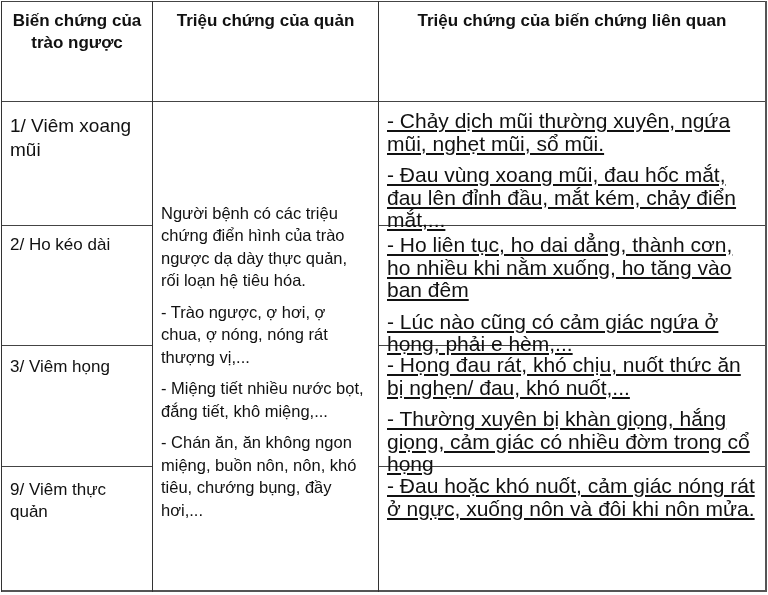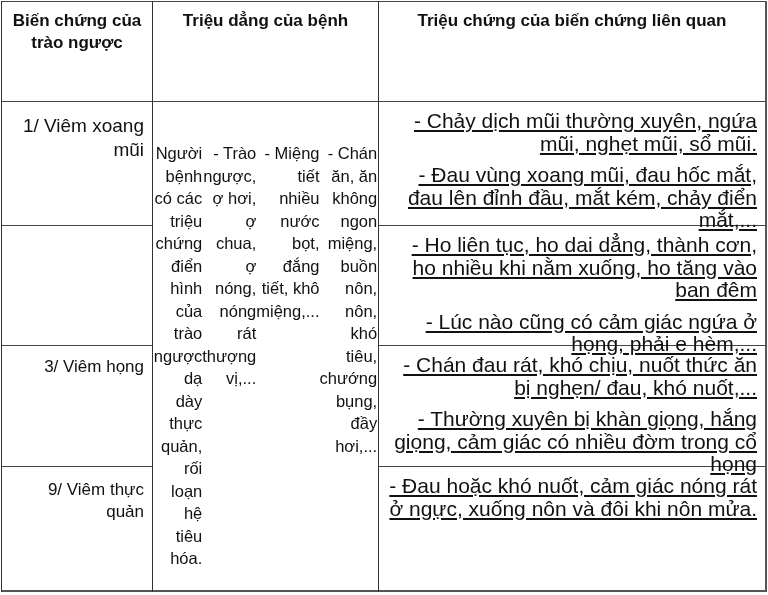--- a/index.html
+++ b/index.html
@@ -1,26 +1,26 @@
 <!DOCTYPE html>
 <html><head>
   <meta charset="utf-8">
   <style>
     html, body { margin: 0; padding: 0; background: #ffffff; }
     body { width: 768px; height: 595px; overflow: hidden; position: relative;
            font-family: "Liberation Sans", sans-serif; color: #111111; }
     .tbl { position: absolute; left: 1px; top: 1px; width: 765px; height: 590px; }
     .line-h { position: absolute; height: 1px; background: #444444; }
     .line-v { position: absolute; width: 1px; background: #333333; }
-    .cell { position: absolute; box-sizing: border-box; text-align: right; }
+    .cell { position: absolute; box-sizing: border-box; }
     .hdr { font-weight: bold; font-size: 17px; line-height: 22px; text-align: center; }
     .c1 { font-size: 17px; line-height: 22px; padding: 8px 8px 0 8px; }
     .c1.big { font-size: 19px; line-height: 24px; padding-top: 12px; }
     .c2 { font-size: 16.5px; line-height: 22.5px; padding: 0 8px 0 8px;
-          display: flex; flex-direction: row; justify-content: center; }
+          display: flex; flex-direction: column; justify-content: center; }
     .c3 { font-size: 21px; line-height: 22.5px; padding: 8px 8px 0 8px; text-decoration: underline; }
     p { margin: 0 0 9px 0; }
   </style>
 </head>
 <body>
 
 <div class="tbl">
 
   <div class="line-h" style="left:0;top:0;width:765px;"></div>
   <div class="line-h" style="left:0;top:100px;width:765px;"></div>
@@ -31,42 +31,43 @@
   <div class="line-h" style="left:0;top:465px;width:151px;"></div>
   <div class="line-h" style="left:377px;top:465px;width:388px;"></div>
   <div class="line-h" style="left:0;top:589px;width:765px;height:2px;background:#555;"></div>
 
   <div class="line-v" style="left:0;top:0;height:591px;"></div>
   <div class="line-v" style="left:151px;top:0;height:591px;"></div>
   <div class="line-v" style="left:377px;top:0;height:591px;"></div>
   <div class="line-v" style="left:764px;top:0;height:591px;width:2px;background:#555;"></div>
 
   <div class="cell hdr" style="left:1px;top:9px;width:150px;padding:0 6px;">Biến chứng của trào ngược</div>
-  <div class="cell hdr" style="left:152px;top:9px;width:225px;">Triệu dẳng của bệnh</div>
+  <div class="cell hdr" style="left:152px;top:9px;width:225px;">Triệu chứng của quản</div>
   <div class="cell hdr" style="left:378px;top:9px;width:386px;">Triệu chứng của biến chứng liên quan</div>
 
   <div class="cell c1 big" style="left:1px;top:101px;width:150px;height:123px;">1/ Viêm xoang mũi</div>
+  <div class="cell c1" style="left:1px;top:225px;width:150px;height:119px;">2/ Ho kéo dài</div>
   <div class="cell c1" style="left:1px;top:345px;width:150px;height:120px;padding-top:10px;">3/ Viêm họng</div>
   <div class="cell c1" style="left:1px;top:466px;width:150px;height:123px;padding-top:12px;">9/ Viêm thực quản</div>
 
   <div class="cell c2" style="left:152px;top:101px;width:225px;height:488px;padding-top:40px;">
     <p>Người bệnh có các triệu chứng điển hình của trào ngược dạ dày thực quản, rối loạn hệ tiêu hóa.</p>
     <p>- Trào ngược, ợ hơi, ợ chua, ợ nóng, nóng rát thượng vị,...</p>
     <p>- Miệng tiết nhiều nước bọt, đắng tiết, khô miệng,...</p>
     <p>- Chán ăn, ăn không ngon miệng, buồn nôn, nôn, khó tiêu, chướng bụng, đầy hơi,...</p>
   </div>
 
   <div class="cell c3" style="left:378px;top:101px;width:386px;height:123px;">
     <p>- Chảy dịch mũi thường xuyên, ngứa mũi, nghẹt mũi, sổ mũi.</p>
     <p>- Đau vùng xoang mũi, đau hốc mắt, đau lên đỉnh đầu, mắt kém, chảy điển mắt,...</p>
   </div>
   <div class="cell c3" style="left:378px;top:225px;width:386px;height:119px;">
     <p>- Ho liên tục, ho dai dẳng, thành cơn, ho nhiều khi nằm xuống, ho tăng vào ban đêm</p>
     <p>- Lúc nào cũng có cảm giác ngứa ở họng, phải e hèm,...</p>
   </div>
   <div class="cell c3" style="left:378px;top:345px;width:386px;height:120px;">
-    <p>- Chán đau rát, khó chịu, nuốt thức ăn bị nghẹn/ đau, khó nuốt,...</p>
+    <p>- Họng đau rát, khó chịu, nuốt thức ăn bị nghẹn/ đau, khó nuốt,...</p>
     <p>- Thường xuyên bị khàn giọng, hắng giọng, cảm giác có nhiều đờm trong cổ họng</p>
   </div>
   <div class="cell c3" style="left:378px;top:466px;width:386px;height:123px;">
     <p>- Đau hoặc khó nuốt, cảm giác nóng rát ở ngực, xuống nôn và đôi khi nôn mửa.</p>
   </div>
 </div>
 
 </body></html>

